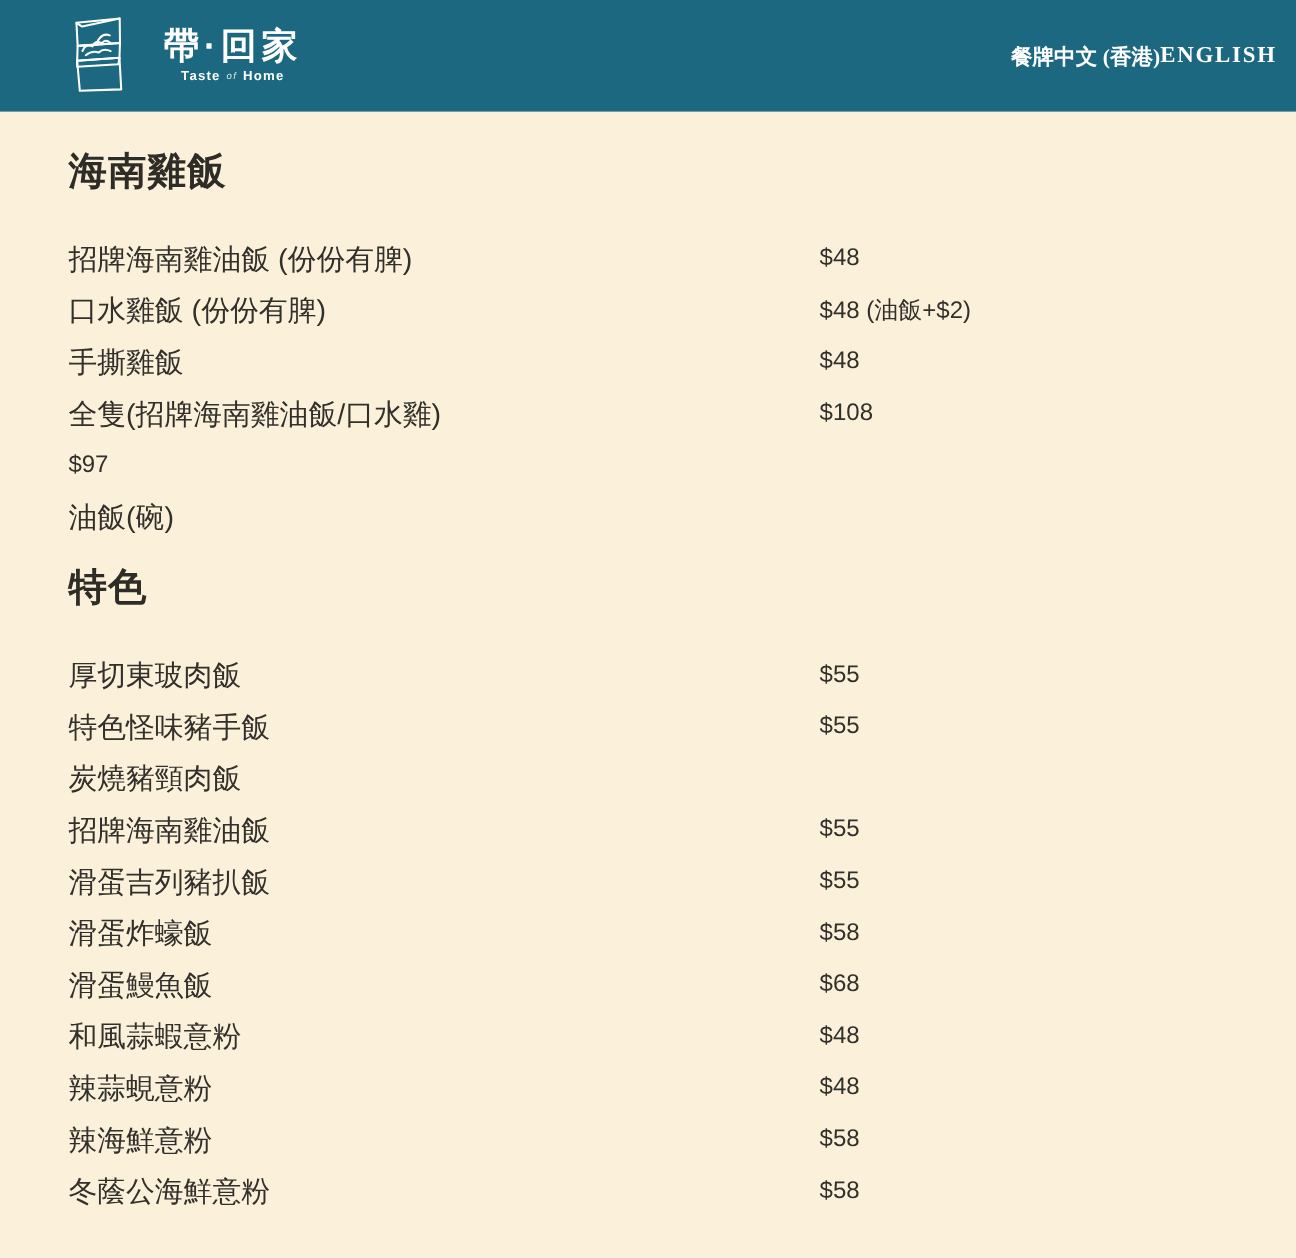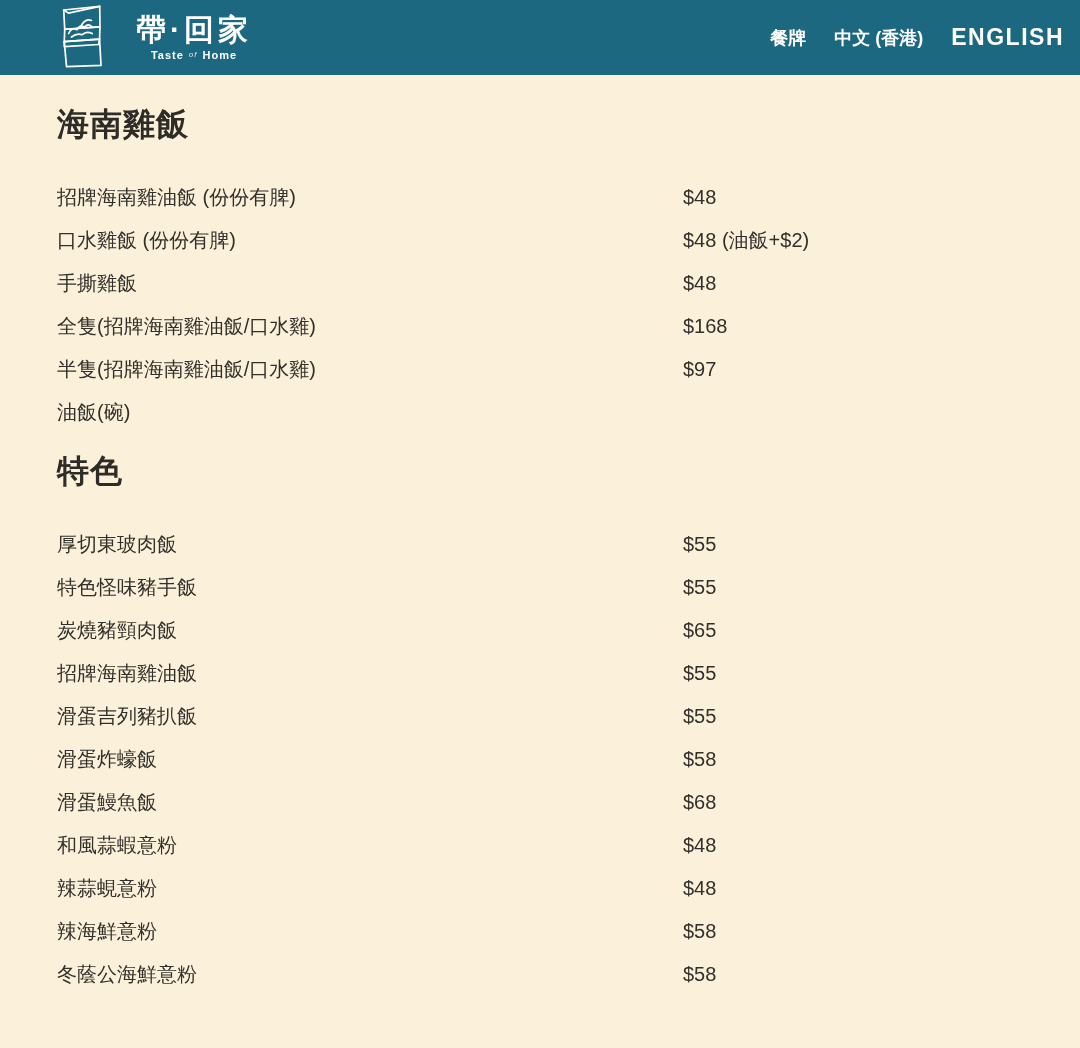--- a/index.html
+++ b/index.html
@@ -15,21 +15,21 @@
     width: 1080px;
     height: 1048px;
     overflow: hidden;
     background: var(--page-bg);
     color: var(--text);
     font-family: "Liberation Sans", "DejaVu Sans", sans-serif;
   }
 
   
   .site-header {
-    height: 75px;
+    height: 93px;
     background: var(--header-bg);
     display: flex;
     align-items: center;
     justify-content: space-between;
     padding: 0 16px 0 50px;
   }
   .logo {
     display: flex;
     align-items: center;
     gap: 14px;
@@ -56,49 +56,49 @@
   .logo-en .of {
     font-size: 8px;
     font-weight: 400;
     font-style: italic;
     opacity: 0.85;
     transform: translateY(1px);
   }
   .nav {
     display: flex;
     align-items: center;
-    gap: 28px;
     color: var(--header-fg);
+    font-family: Liberation Serif, serif;
   }
   .nav-item {
     cursor: pointer;
     white-space: nowrap;
     line-height: 1;
   }
   .nav-item.zh { font-size: 18px; font-weight: 700; }
-  .nav-item.en { font-size: 23px; font-weight: 600; letter-spacing: 1.5px; }
+  .nav-item.en { font-size: 19px; font-weight: 600; letter-spacing: 1.5px; }
 
   
   .content { padding: 25px 57px 0; }
   .section-title {
     margin: 0 0 28px;
     font-size: 32px;
     line-height: 48px;
     font-weight: 600;
     color: var(--heading);
     letter-spacing: 1px;
   }
   .section + .section .section-title { margin-top: 13px; }
   .row {
     display: grid;
     grid-template-columns: 626px 1fr;
     align-items: center;
     height: 43px;
   }
-  .item-name  { font-size: 20px; }
+  .item-name  { font-size: 24px; }
   .item-price { font-size: 20px; }
 </style>
 </head>
 <body>
 
 <header class="site-header">
   <div class="logo">
     <span>
       <svg class="logo-box-svg" width="72" height="76" viewBox="0 0 72 76">
         <g fill="none" stroke="#ffffff" stroke-width="1.7" stroke-linejoin="round" stroke-linecap="round" transform="rotate(-12 36 38)">
@@ -145,24 +145,23 @@
       <div class="row">
         <span class="item-name">口水雞飯 (份份有脾)</span>
         <span class="item-price">$48 (油飯+$2)</span>
       </div>
       <div class="row">
         <span class="item-name">手撕雞飯</span>
         <span class="item-price">$48</span>
       </div>
       <div class="row">
         <span class="item-name">全隻(招牌海南雞油飯/口水雞)</span>
-        <span class="item-price">$168</span>
-      </div>
-      <div class="row">
-        <span class="item-name">半隻(招牌海南雞油飯/口水雞)</span>
+        <span class="item-price">$108</span>
+      </div>
+      <div class="row">
         <span class="item-price">$97</span>
       </div>
       <div class="row">
         <span class="item-name">油飯(碗)</span>
       </div>
     </div>
   </section>
 
   <section class="section">
     <h2 class="section-title">特色</h2>
@@ -170,21 +169,20 @@
       <div class="row">
         <span class="item-name">厚切東玻肉飯</span>
         <span class="item-price">$55</span>
       </div>
       <div class="row">
         <span class="item-name">特色怪味豬手飯</span>
         <span class="item-price">$55</span>
       </div>
       <div class="row">
         <span class="item-name">炭燒豬頸肉飯</span>
-        <span class="item-price">$65</span>
       </div>
       <div class="row">
         <span class="item-name">招牌海南雞油飯</span>
         <span class="item-price">$55</span>
       </div>
       <div class="row">
         <span class="item-name">滑蛋吉列豬扒飯</span>
         <span class="item-price">$55</span>
       </div>
       <div class="row">

